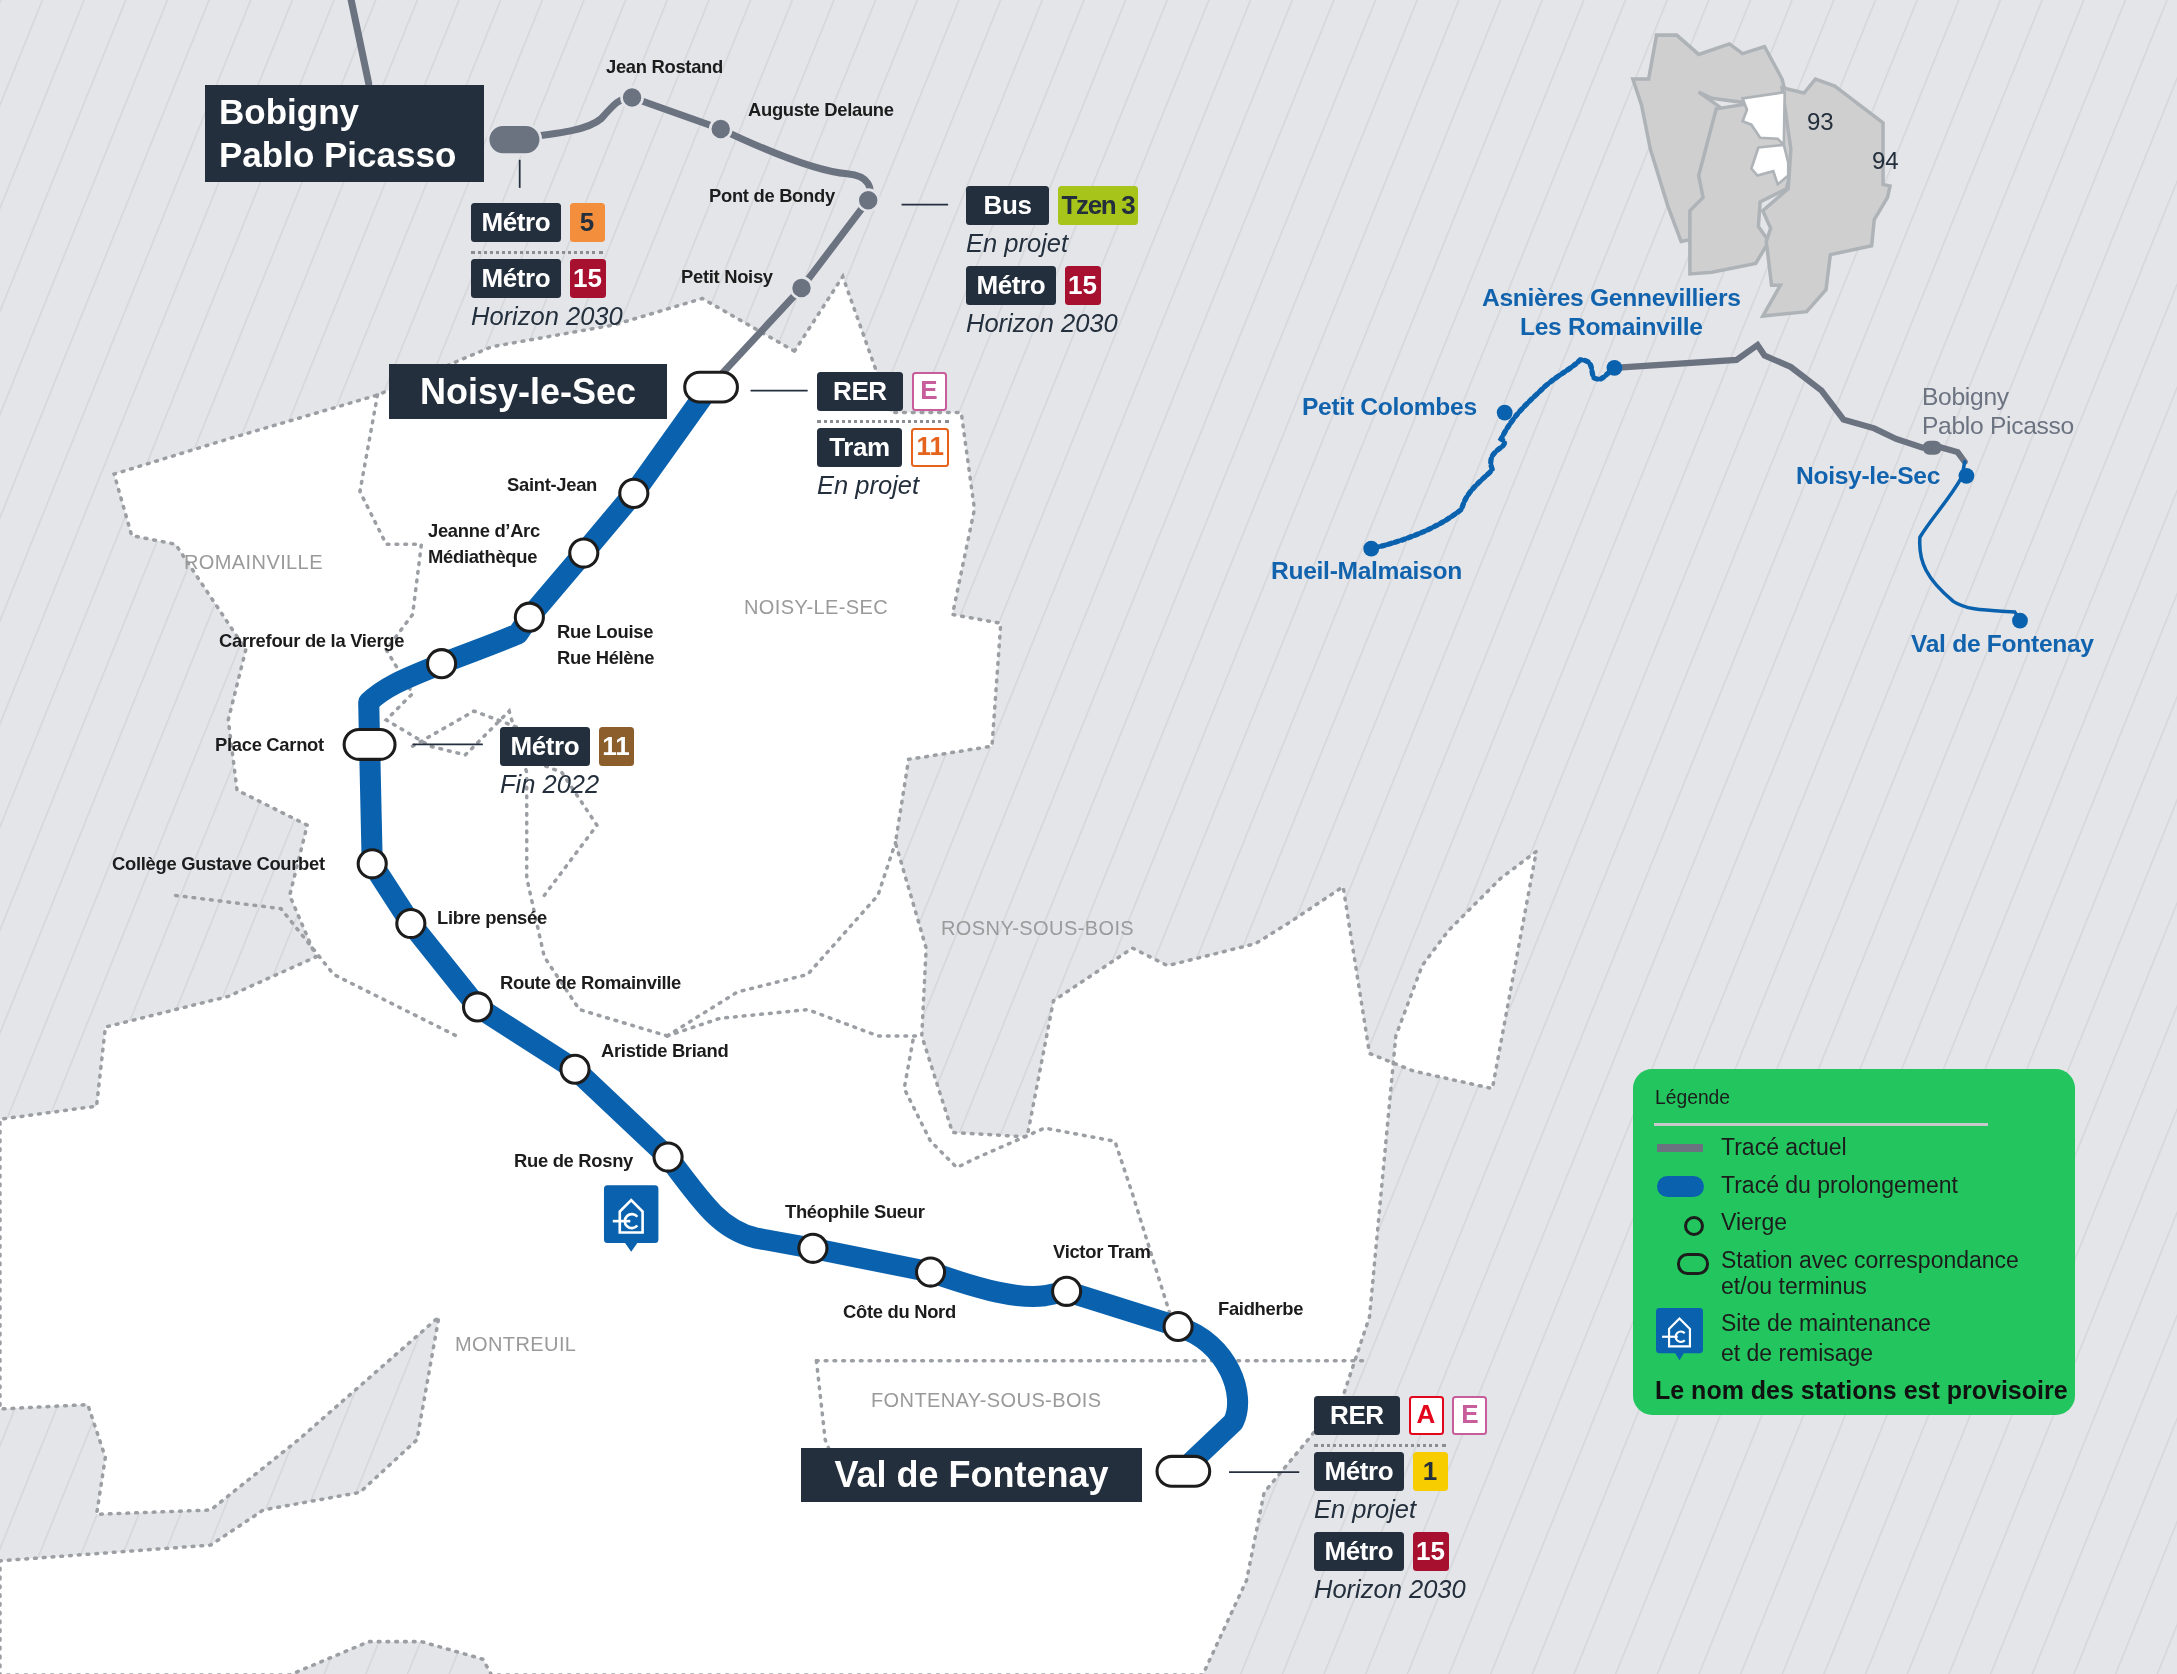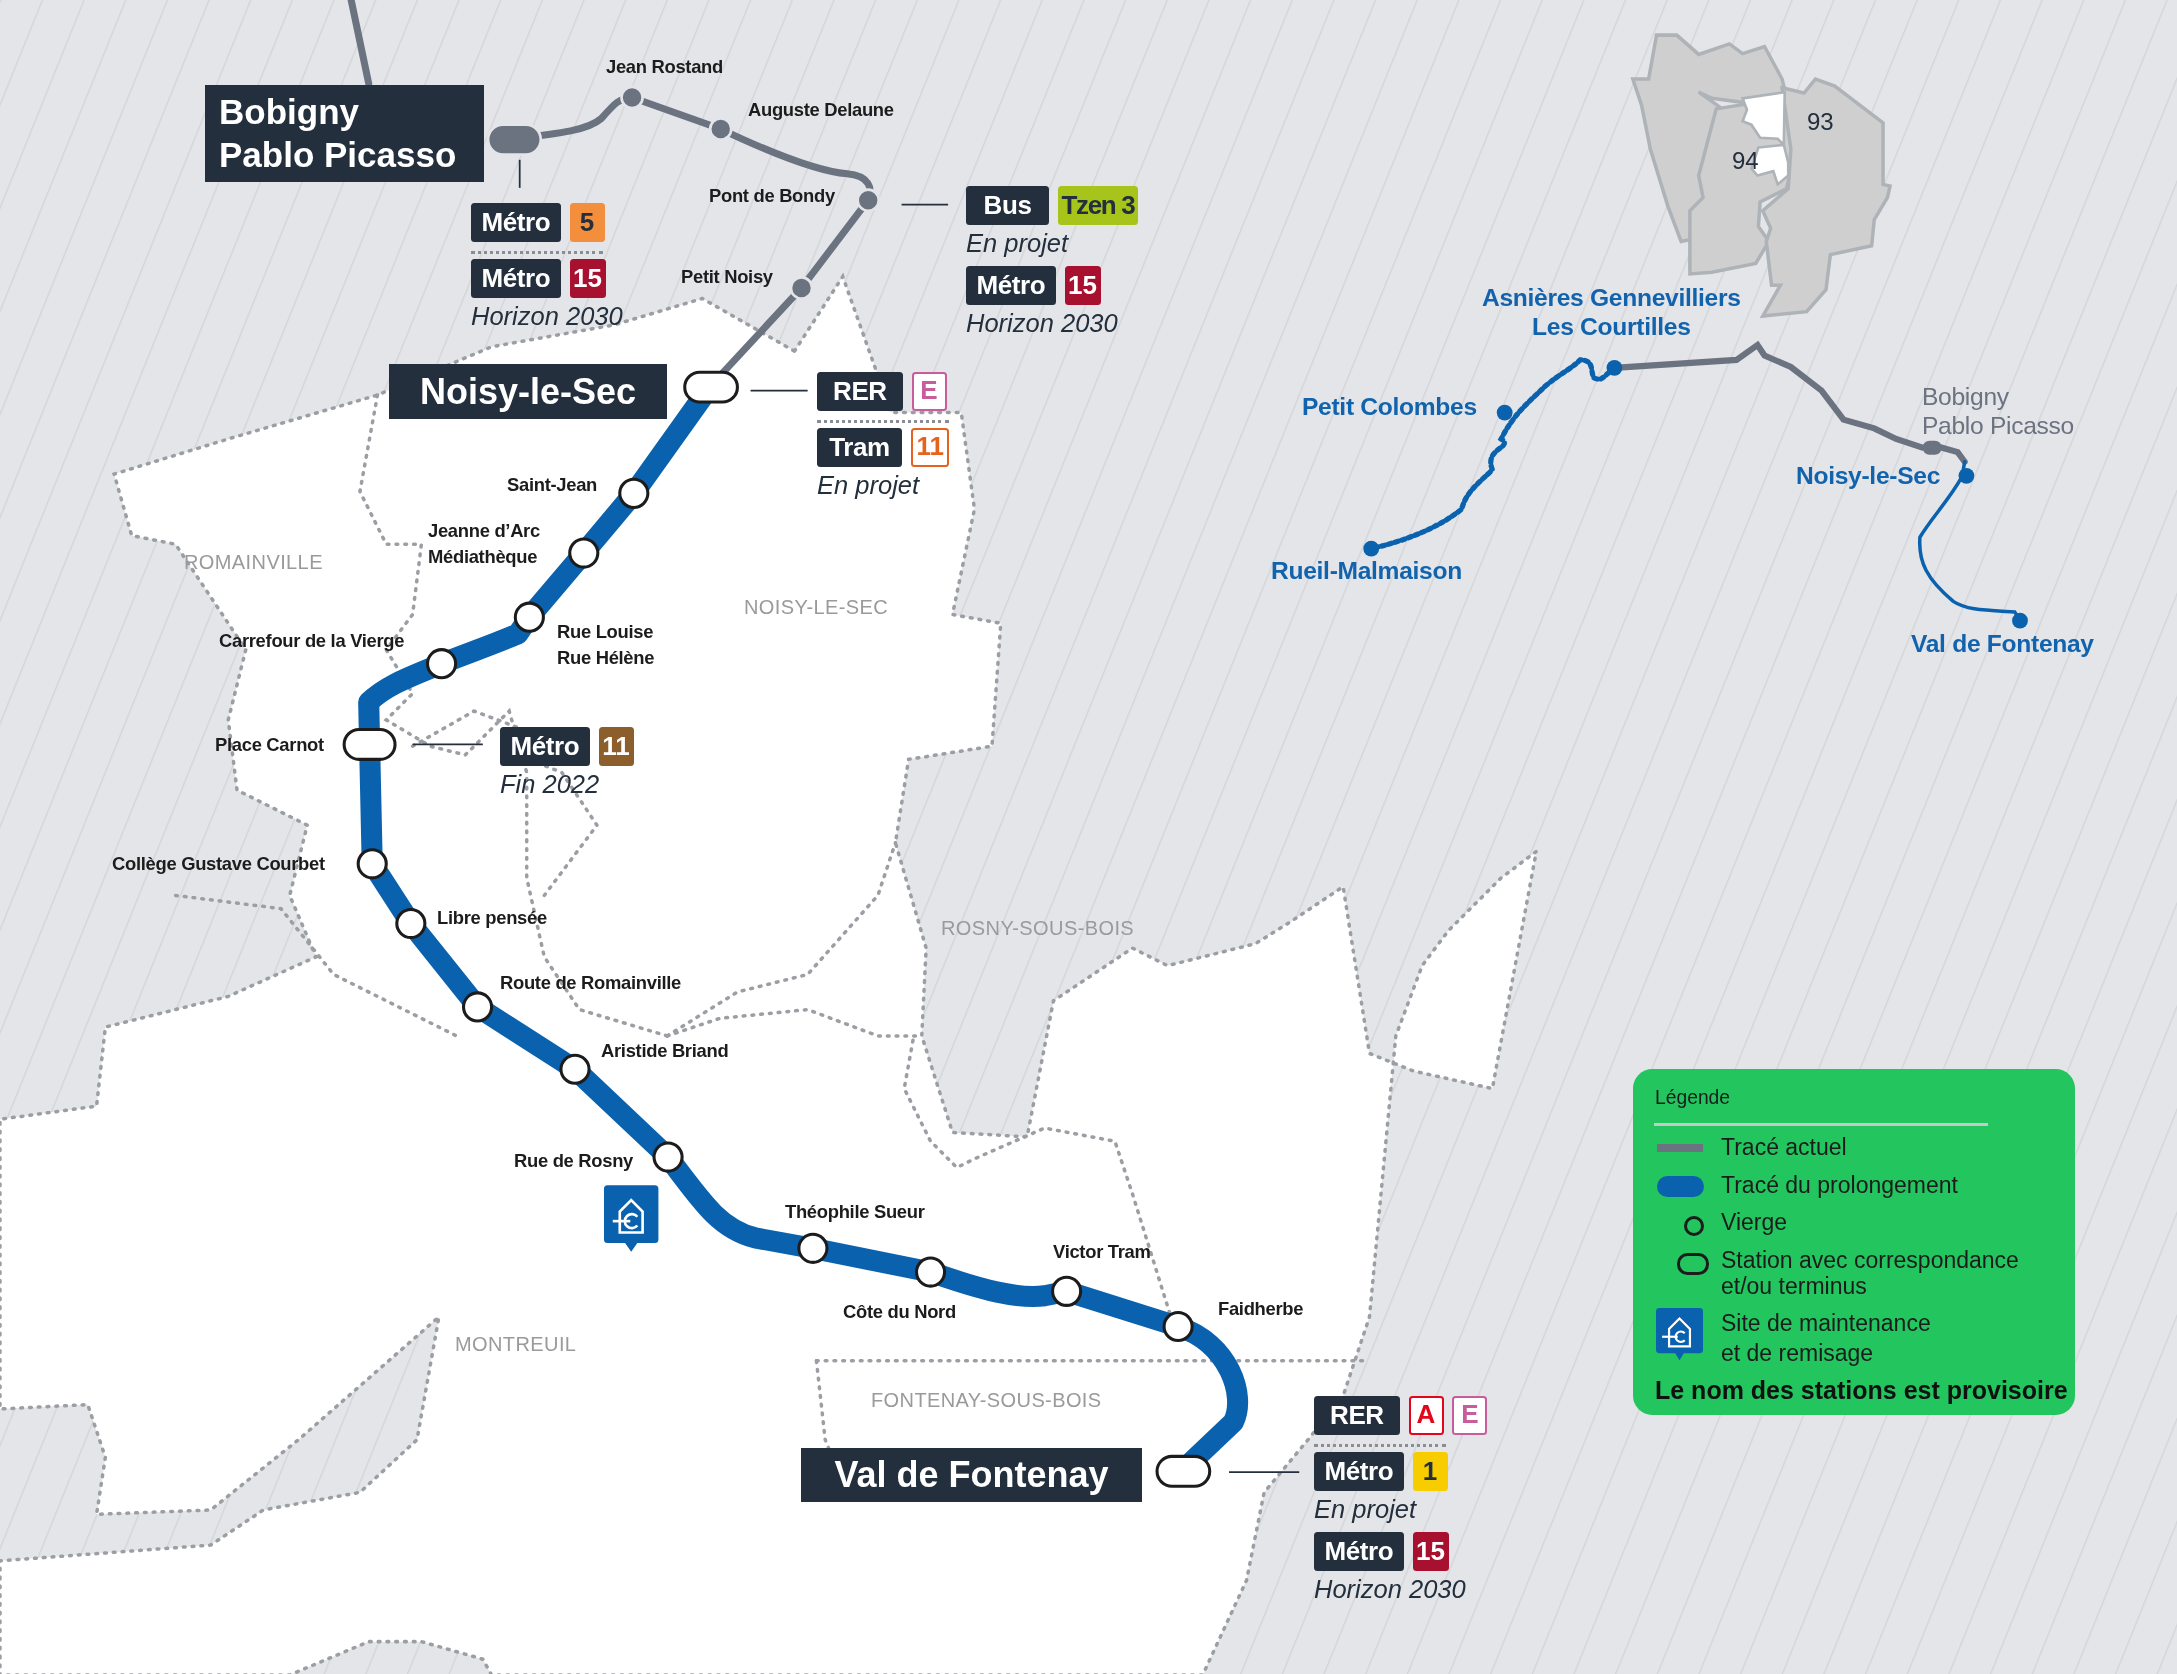--- a/index.html
+++ b/index.html
@@ -120,21 +120,21 @@
     <circle cx="1839" cy="419" r="9" fill="#0a62ae"></circle>
     <circle cx="1714" cy="470" r="9" fill="#0a62ae"></circle>
     <circle cx="1562" cy="625" r="9" fill="#0a62ae"></circle>
     <rect x="2190" y="502" width="22" height="16" rx="8" fill="#6b7280"></rect>
     <circle cx="2240" cy="542" r="9" fill="#0a62ae"></circle>
     <circle cx="2301" cy="707" r="9" fill="#0a62ae"></circle>
   </g>
 </svg>
 
 <div class="lbl" style="left:1807px;top:108px;font-size:24px;color:#232f3c;">93</div>
-<div class="lbl" style="left:1732px;top:147px;font-size:24px;color:#232f3c;">94</div>
+<div class="lbl" style="left:1872px;top:147px;font-size:24px;color:#232f3c;">94</div>
 
 <div class="big" style="left:205px;top:85px;width:279px;height:97px;padding:5.3px 14px;box-sizing:border-box;font-size:35px;line-height:43px;">
   <div>Bobigny</div>
   <div>Pablo Picasso</div>
 </div>
 <div class="big" style="left:389px;top:364px;width:278px;height:55px;font-size:36px;line-height:55px;text-align:center;">Noisy-le-Sec</div>
 <div class="big" style="left:801px;top:1448px;width:341px;height:54px;font-size:36px;line-height:54px;text-align:center;">Val de Fontenay</div>
 
 <div class="lbl stn" style="left:606px;top:54px;">Jean Rostand</div>
 <div class="lbl stn" style="left:748px;top:97px;">Auguste Delaune</div>
@@ -228,21 +228,21 @@
   <div class="note">En projet</div>
   <div class="row" style="margin-top:8.8px;">
     <span class="mode">Métro</span>
     <span class="badge" style="background:#a8102f;color:#fff;">15</span>
   </div>
   <div class="note">Horizon 2030</div>
 </div>
 
 <div class="lbl mini" style="left:1482px;top:283px;text-align:center;line-height:29px;">
   <div>Asnières Gennevilliers</div>
-  <div>Les Courtilles</div>
+  <div>Les Romainville</div>
 </div>
 <div class="lbl mini" style="left:1302px;top:393px;">Petit Colombes</div>
 <div class="lbl mini" style="left:1271px;top:557px;">Rueil-Malmaison</div>
 <div class="lbl mini" style="left:1922px;top:382px;color:#6b7280;font-weight:normal;line-height:29px;">
   <div>Bobigny</div>
   <div>Pablo Picasso</div>
 </div>
 <div class="lbl mini" style="left:1796px;top:462px;">Noisy-le-Sec</div>
 <div class="lbl mini" style="left:1911px;top:630px;">Val de Fontenay</div>
 

